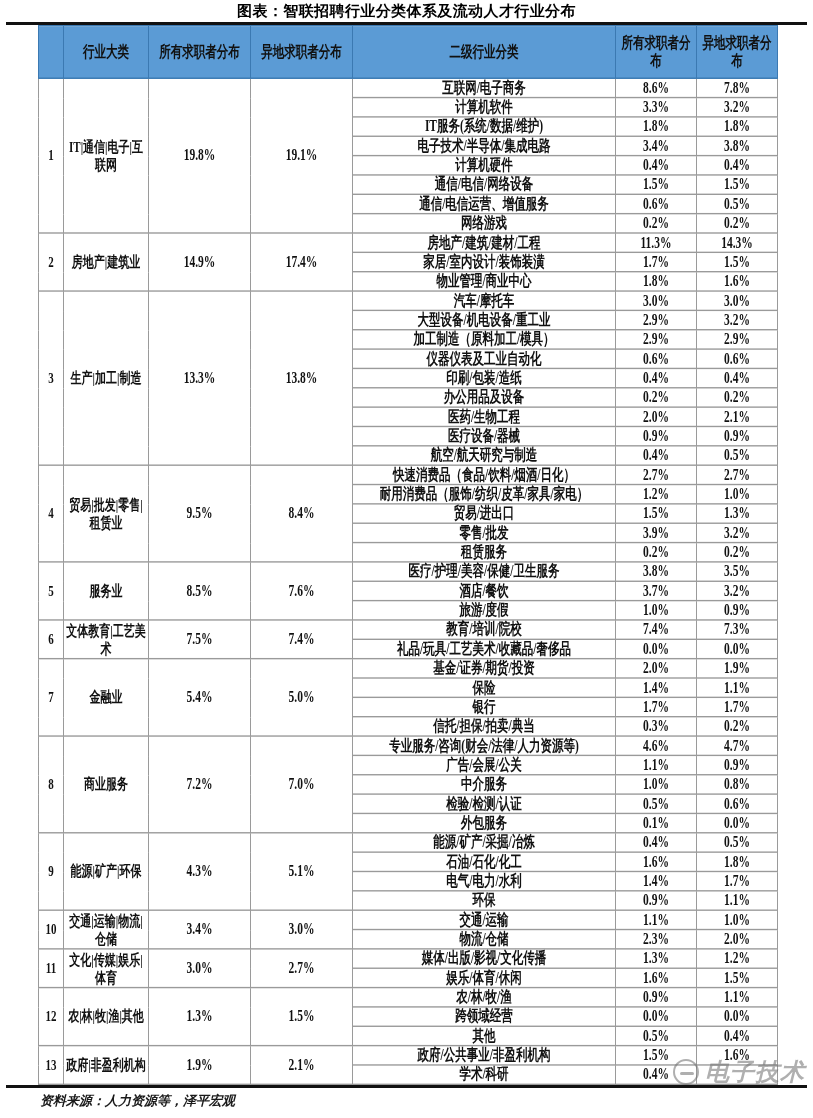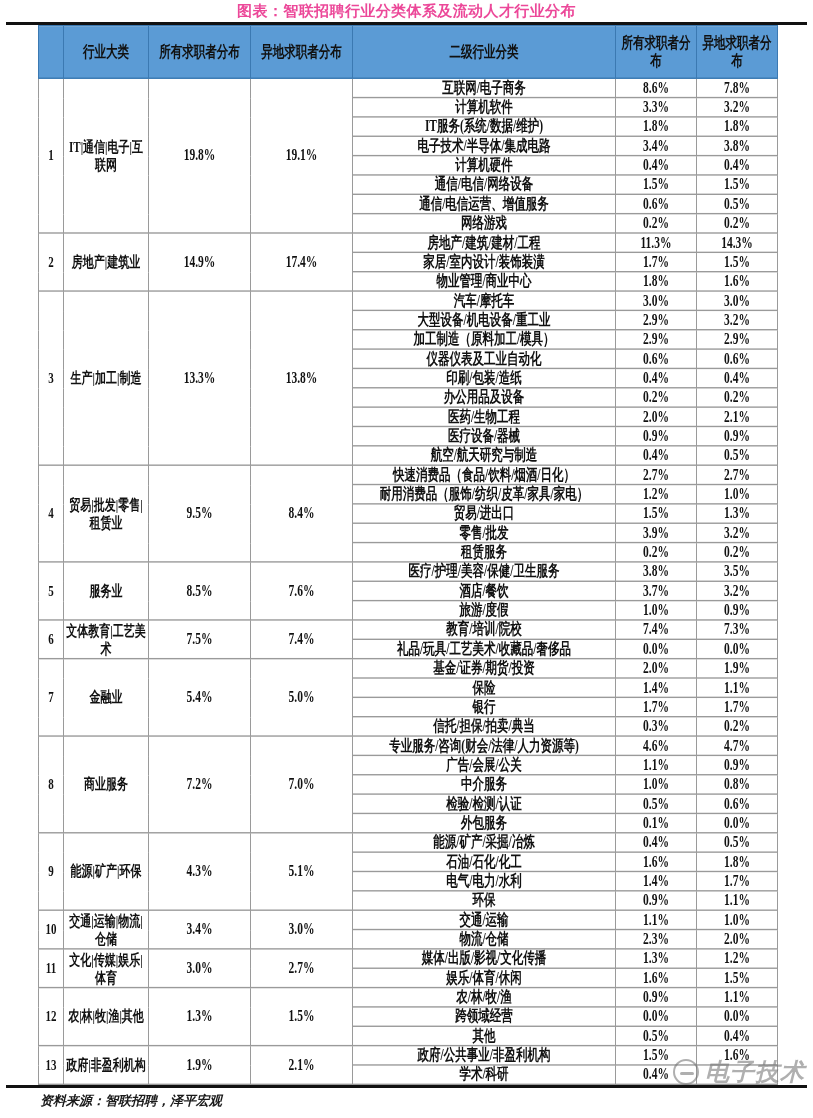--- a/index.html
+++ b/index.html
@@ -14,21 +14,21 @@
     position: relative;
     width: 813px; height: 1118px;
     background: #ffffff;
   }
   #title {
     position: absolute;
     top: 0px; left: 0; width: 813px;
     text-align: center;
     font-size: 15px;
     font-weight: 700;
-    color: #ec4899;
+    color: #000000;
     letter-spacing: 0.4px;
     line-height: 22px;
     font-family: "Liberation Serif", "DejaVu Serif", serif;
   }
   #toprule {
     position: absolute;
     top: 22px; left: 6px; width: 801px; height: 3px;
     background: #111111;
   }
   #tablewrap {
@@ -448,20 +448,20 @@
           <tr>
             <td class="sub">学术/科研</td>
             <td class="sall">0.4%</td>
             <td class="smig"></td>
           </tr>
         </tbody>
     </table>
   </div>
 
   <div id="botrule"></div>
-  <div id="source">资料来源：智联招聘，泽平宏观</div>
+  <div id="source">资料来源：人力资源等，泽平宏观</div>
 
   <div id="watermark">
     <div id="wm-logo"></div>
     <div id="wm-text">电子技术</div>
   </div>
 
 </div>
 
 </body></html>

